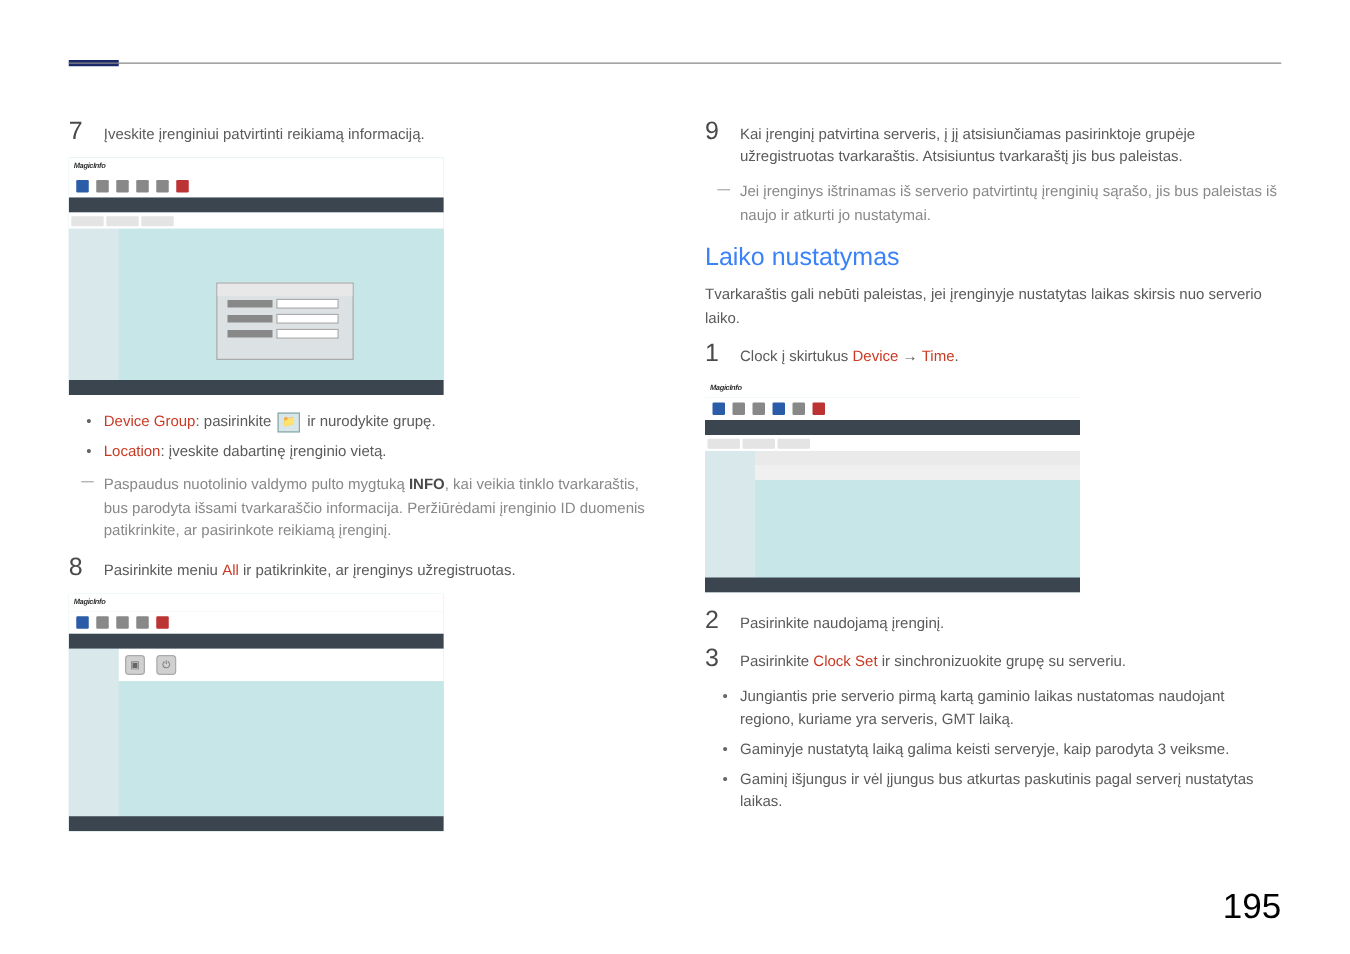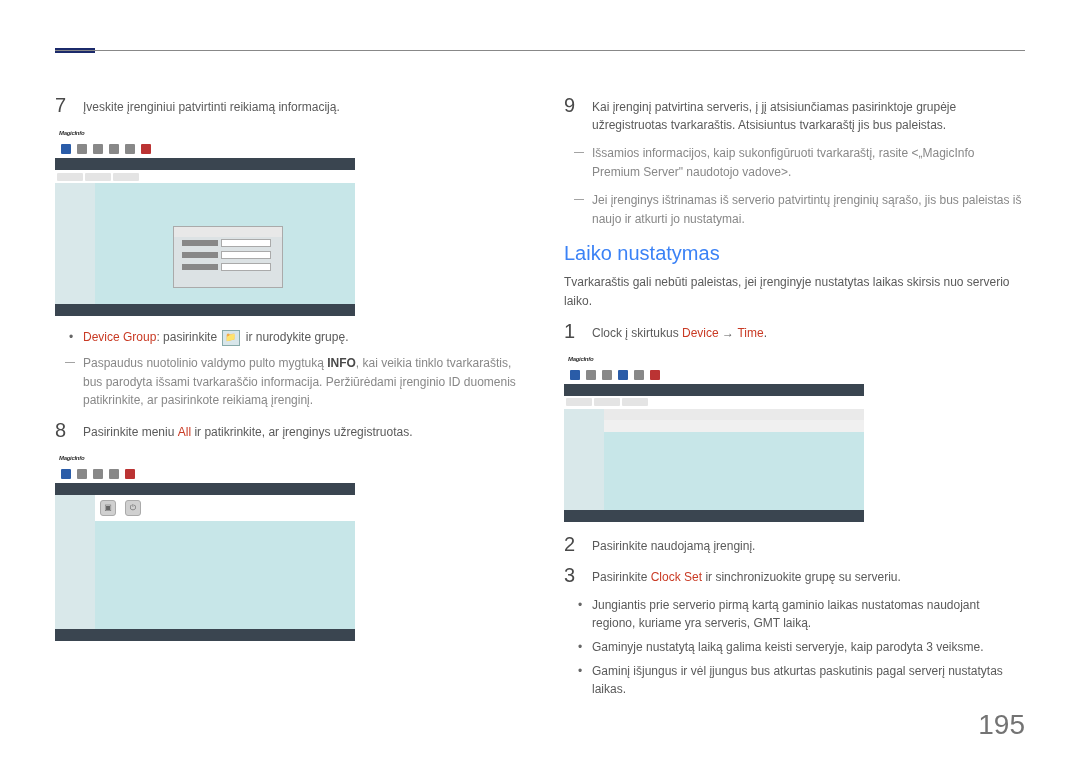--- a/index.html
+++ b/index.html
@@ -171,21 +171,21 @@
     font-size: 20px;
     color: #3b82f6;
     font-weight: 400;
     margin: 14px 0 8px 0;
   }
   .page-number {
     position: absolute;
     bottom: 22px;
     right: 55px;
     font-size: 28px;
-    color: #737373;
+    color: #000000;
     font-weight: 300;
   }
 </style>
 </head>
 <body>
 
 <div class="accent-bar"></div>
 <div class="top-rule"></div>
 
 <div class="columns">
@@ -236,20 +236,23 @@
       </div>
       <div class="ss-footer"></div>
     </div>
 
     <ul class="bullets">
       <li>
         <span class="highlight">Device Group</span><span>: pasirinkite </span><span class="group-icon">
             <span class="folder-glyph">📁</span>
           </span><span> ir nurodykite grupę.</span>
       </li>
+      <li>
+        <span class="highlight">Location</span><span>: įveskite dabartinę įrenginio vietą.</span>
+      </li>
     </ul>
 
     <div class="dash-para">
       <span>Paspaudus nuotolinio valdymo pulto mygtuką </span><span class="bold">INFO</span><span>, kai veikia tinklo tvarkaraštis, bus parodyta išsami tvarkaraščio informacija. Peržiūrėdami įrenginio ID duomenis patikrinkite, ar pasirinkote reikiamą įrenginį.</span>
     </div>
 
     <div class="step">
       <div class="step-num">8</div>
       <div class="step-text">
         <span>Pasirinkite meniu </span><span class="highlight">All</span><span> ir patikrinkite, ar įrenginys užregistruotas.</span>
@@ -281,21 +284,20 @@
       <div class="ss-footer"></div>
     </div>
   </div>
 
   <div class="col">
     <div class="step">
       <div class="step-num">9</div>
       <div class="step-text">Kai įrenginį patvirtina serveris, į jį atsisiunčiamas pasirinktoje grupėje užregistruotas tvarkaraštis. Atsisiuntus tvarkaraštį jis bus paleistas.</div>
     </div>
 
-    <div class="dash-para">Išsamios informacijos, kaip sukonfigūruoti tvarkaraštį, rasite &lt;„MagicInfo Premium Server" naudotojo vadove&gt;.</div>
     <div class="dash-para">Jei įrenginys ištrinamas iš serverio patvirtintų įrenginių sąrašo, jis bus paleistas iš naujo ir atkurti jo nustatymai.</div>
 
     <div class="section-title">Laiko nustatymas</div>
     <div class="para" style="padding-left:0">Tvarkaraštis gali nebūti paleistas, jei įrenginyje nustatytas laikas skirsis nuo serverio laiko.</div>
 
     <div class="step">
       <div class="step-num">1</div>
       <div class="step-text">
         <span>Clock į skirtukus </span><span class="highlight">Device</span><span> → </span><span class="highlight">Time</span><span>.</span>
       </div>

